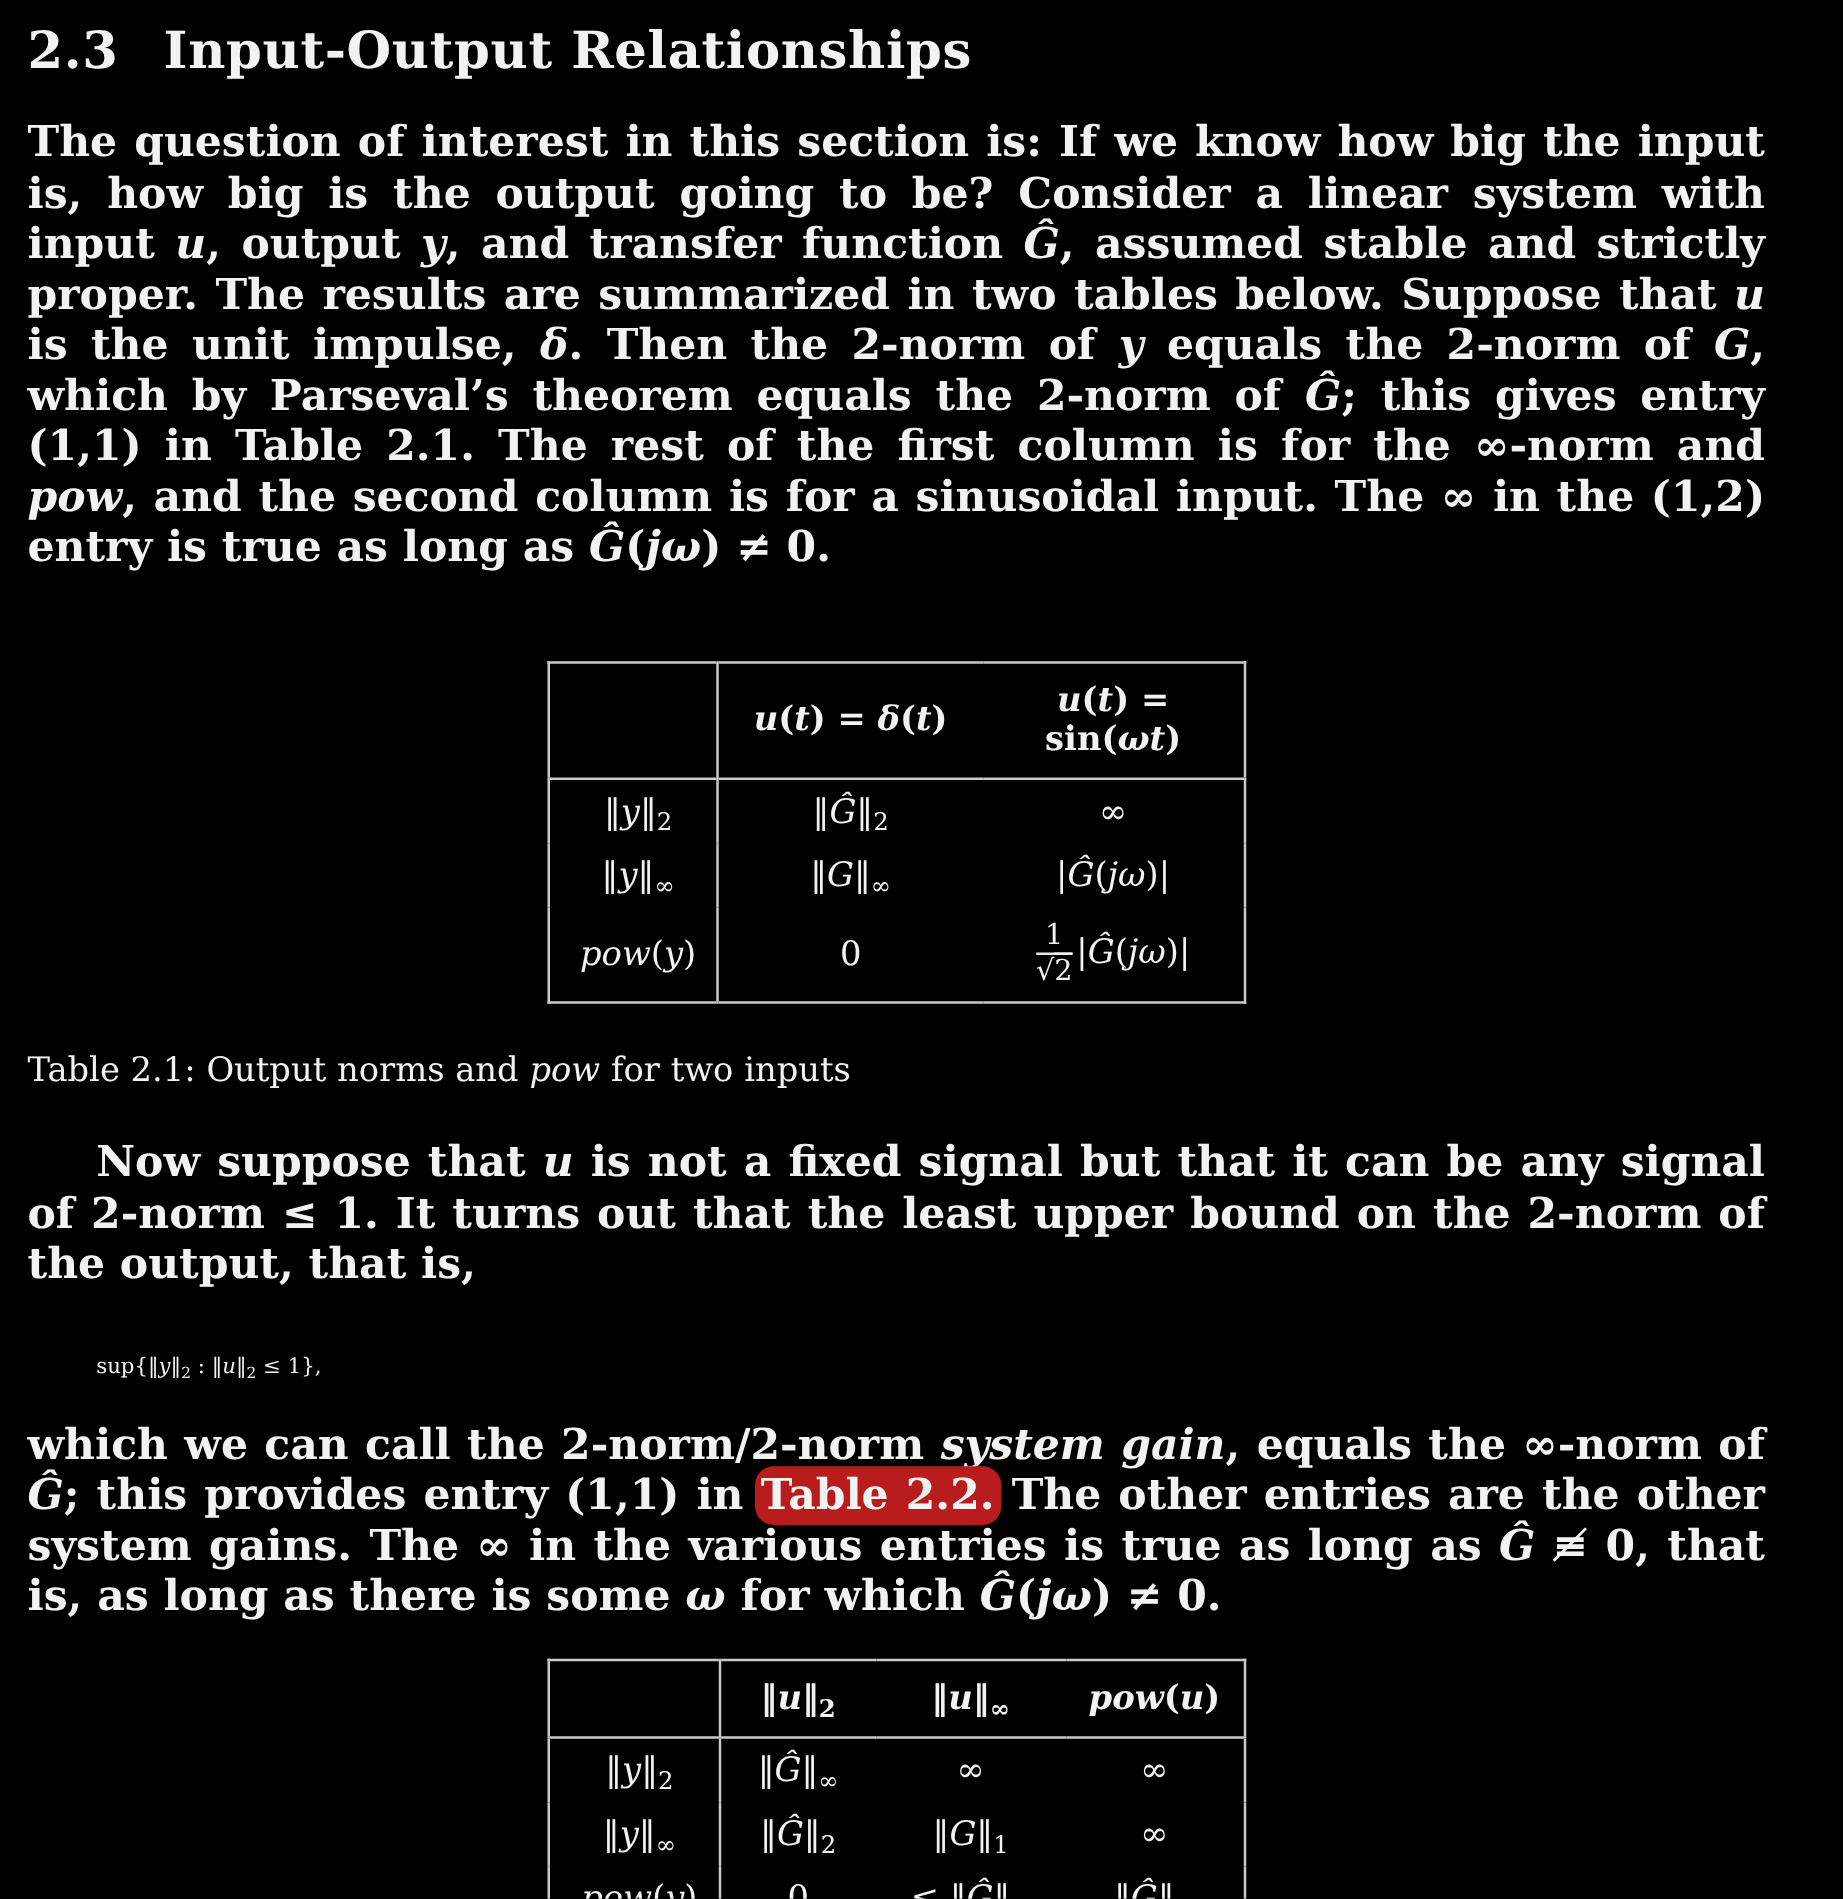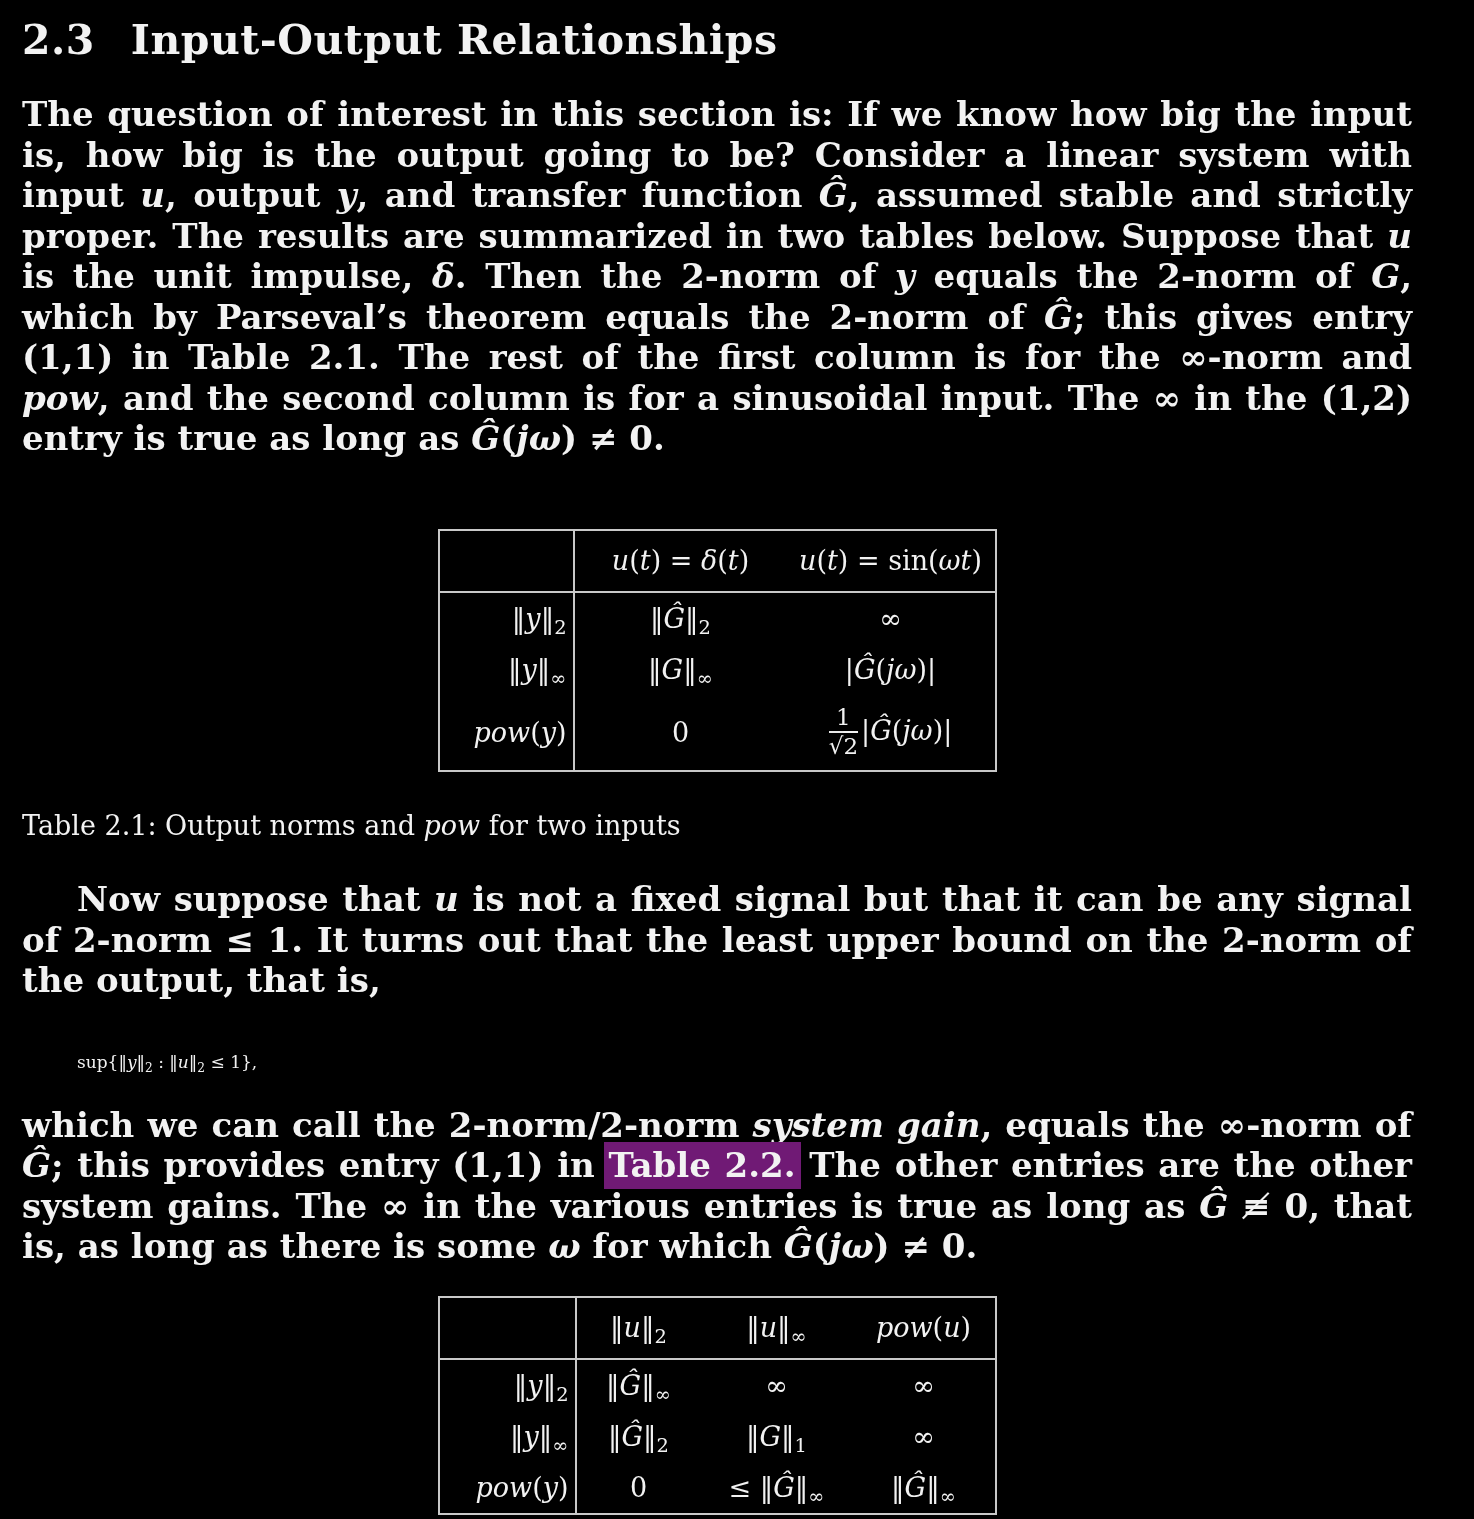--- a/index.html
+++ b/index.html
@@ -40,23 +40,24 @@
     font-weight: bold;
   }
   .p1 { margin-top: 28px; }
   .p2 { margin-top: 33px; text-indent: 55px; }
   .p3 { margin-top: 22px; }
 
   .it { font-style: italic; }
   sub { font-size: 0.72em; line-height: 0; }
   .ol { text-decoration: overline; }
   .hl {
-    background: #701a75;
+    background: #b91c1c;
     padding: 3px 5px 4px 5px;
     margin: -3px -5px -4px -5px;
+    border-radius: 15px;
   }
 
   
   .equation {
     margin: 40px 0 6px 55px;
     font-size: 17px;
     line-height: 42px;
   }
 
   
@@ -71,24 +72,24 @@
     margin: 0 auto;
     table-layout: fixed;
   }
   table.mtable th, table.mtable td {
     font-weight: normal;
     text-align: center;
     padding: 10px 6px;
     vertical-align: middle;
   }
   table.mtable thead tr { border-bottom: 2px solid #c9c9c9; }
-  table.mtable th { padding: 14px 6px 15px 6px; }
+  table.mtable th { padding: 14px 6px 15px 6px; font-weight: bold; }
   table.mtable .stub {
     border-right: 2px solid #c9c9c9;
-    text-align: right;
+    text-align: center;
     padding-left: 15px;
   }
   #table-21 th:nth-child(1), #table-21 td:nth-child(1) { width: 112px; }
   #table-21 th:nth-child(2), #table-21 td:nth-child(2) { width: 200px; }
   #table-21 th:nth-child(3), #table-21 td:nth-child(3) { width: 196px; }
   #table-22 th:nth-child(1), #table-22 td:nth-child(1) { width: 114px; }
   #table-22 th:nth-child(2), #table-22 td:nth-child(2) { width: 112px; text-align: center; }
   #table-22 th:nth-child(3), #table-22 td:nth-child(3) { width: 140px; }
   #table-22 th:nth-child(4), #table-22 td:nth-child(4) { width: 130px; }
 

